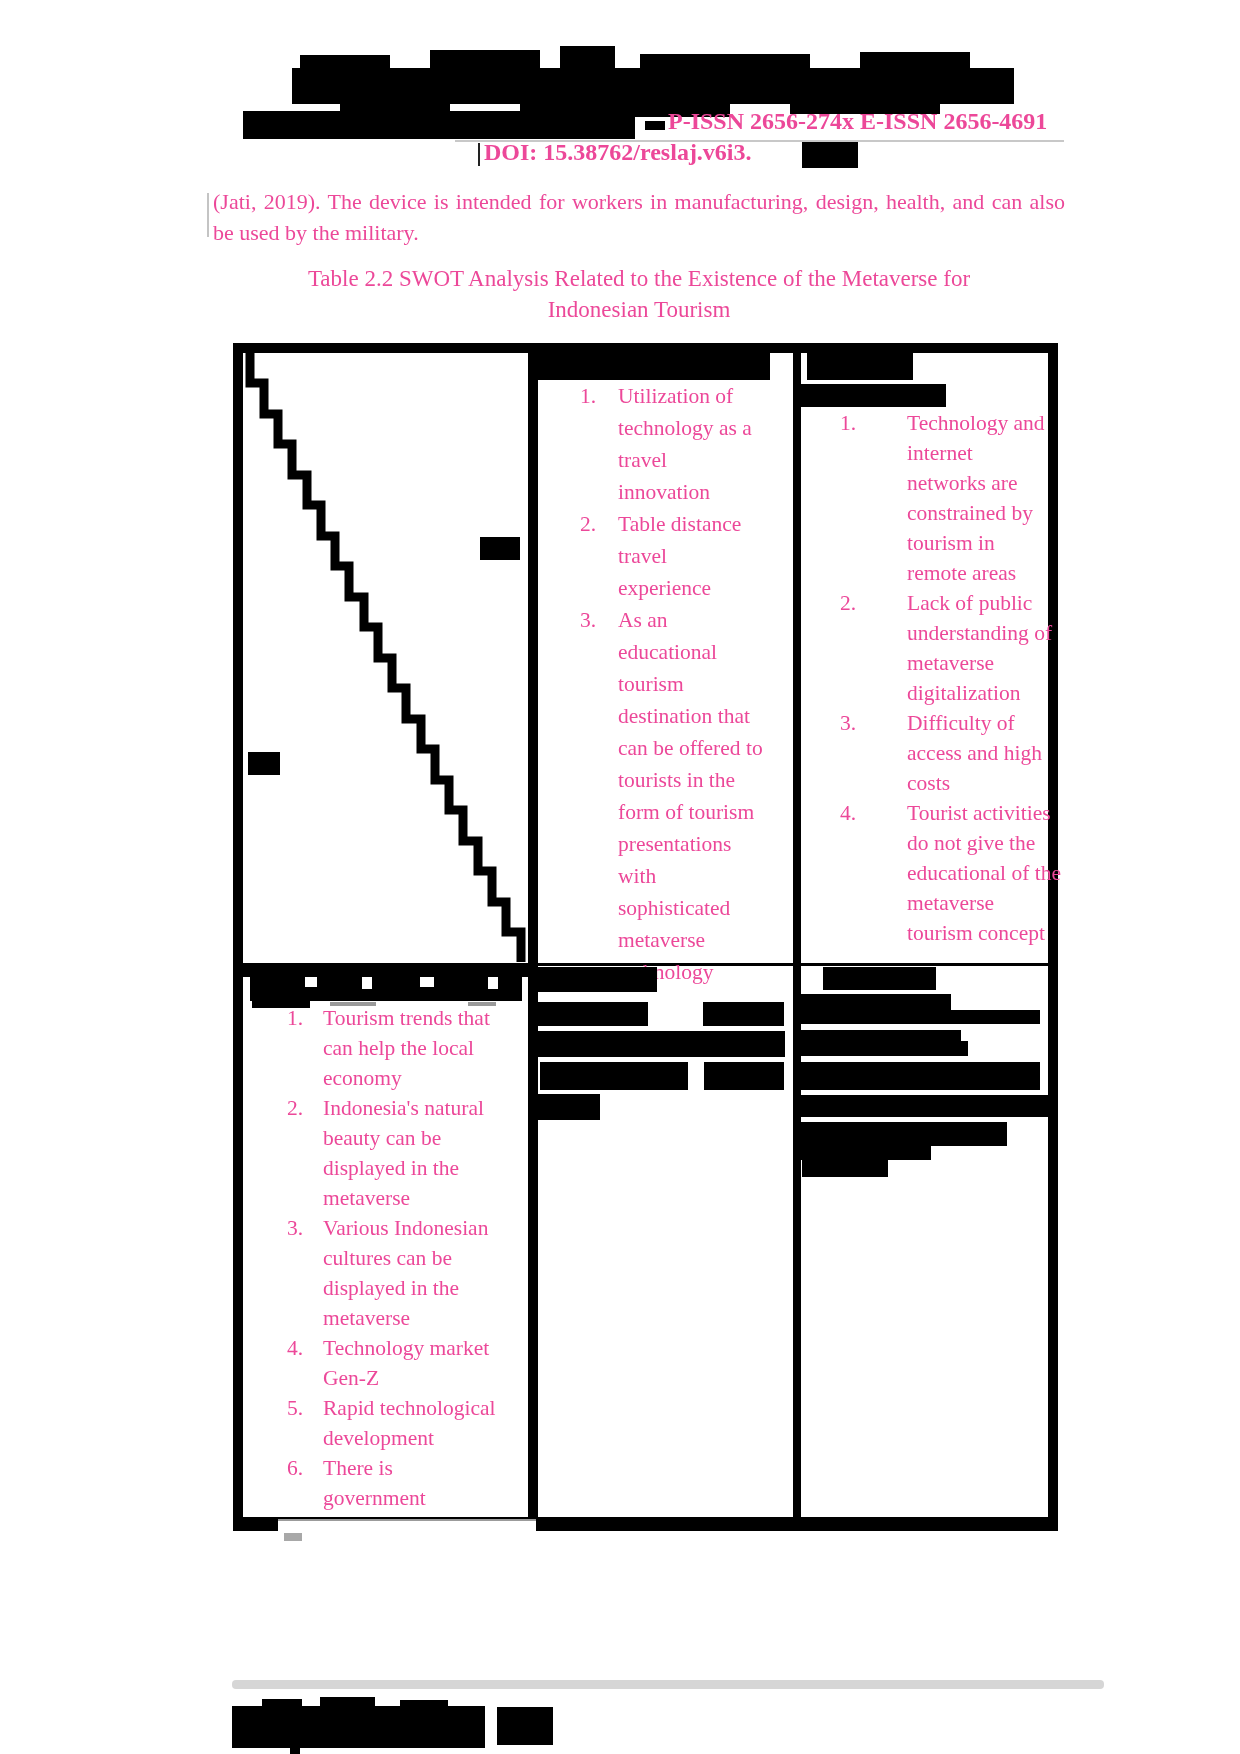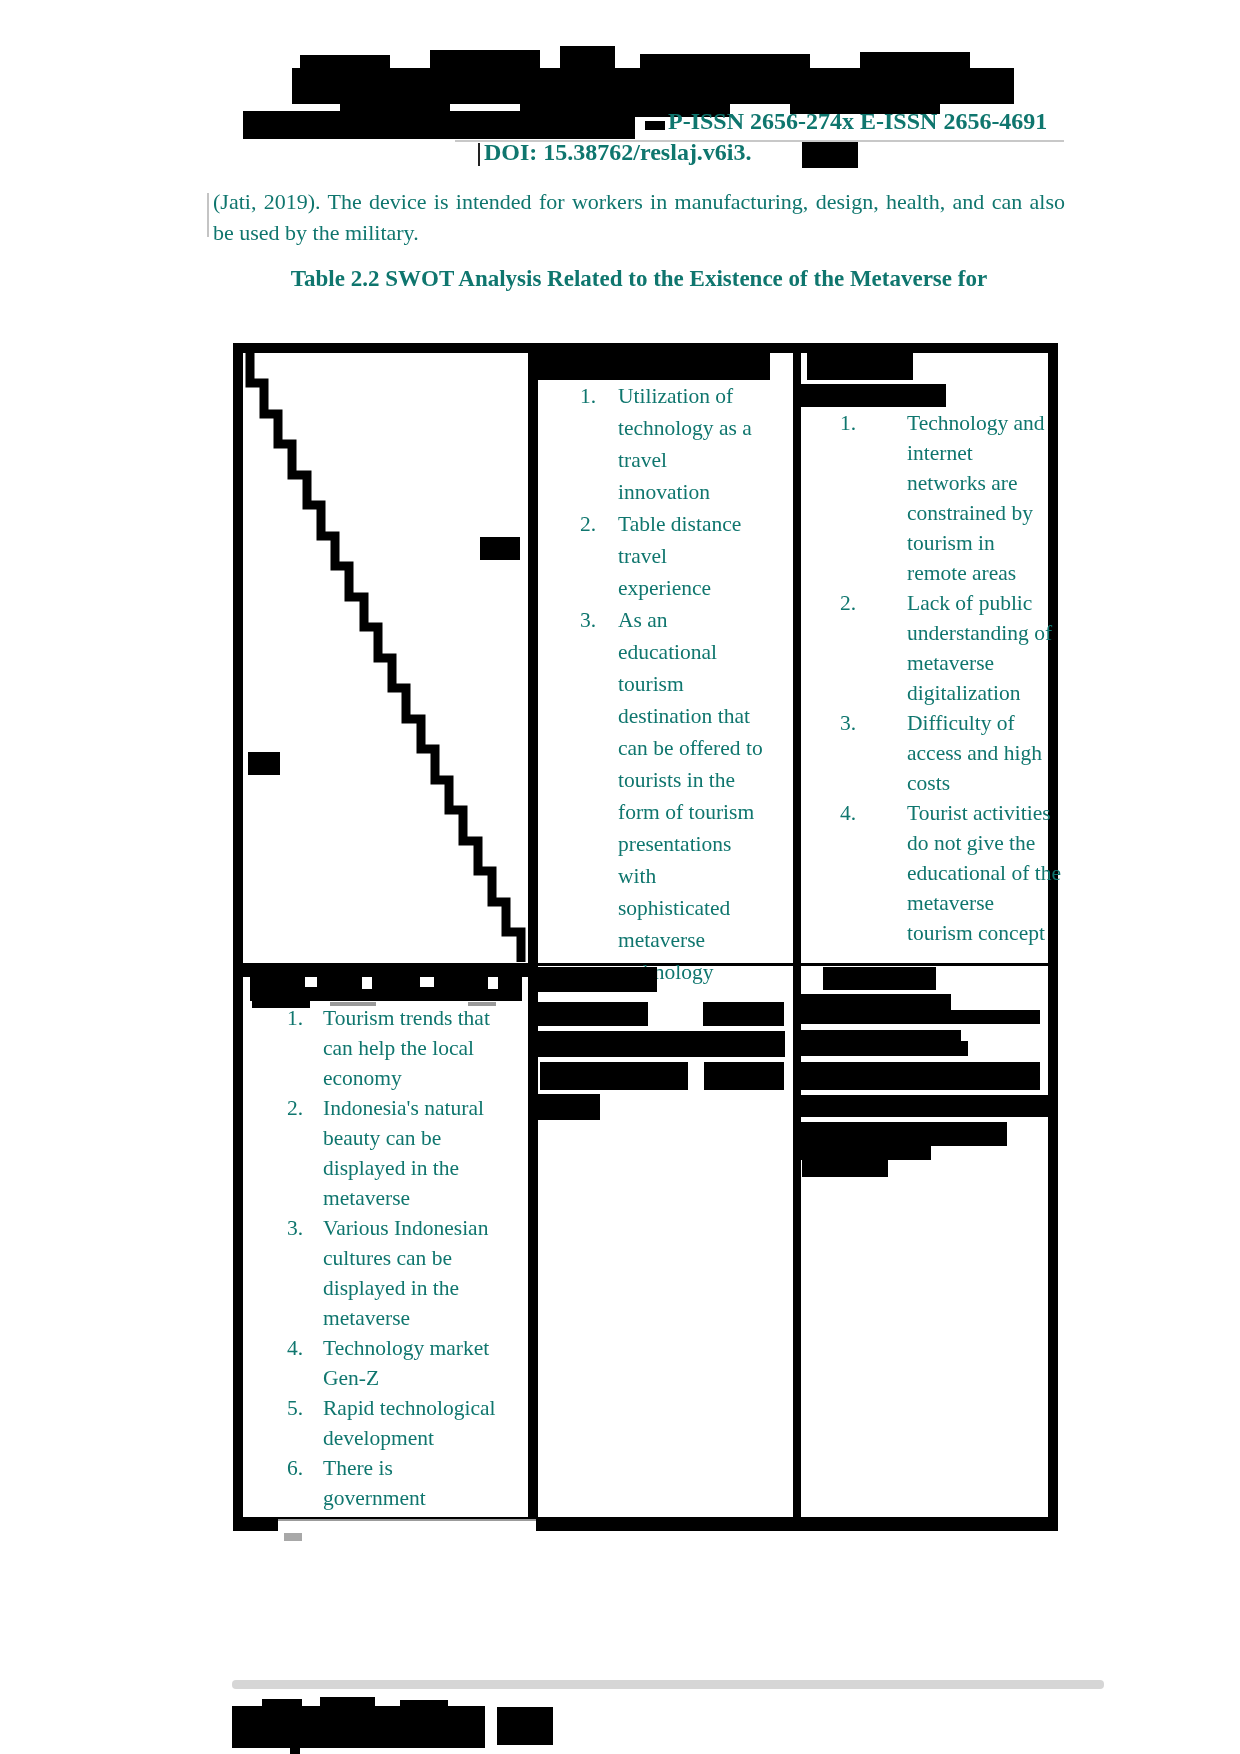--- a/index.html
+++ b/index.html
@@ -1,26 +1,26 @@
 <!DOCTYPE html>
 <html><head>
 <meta charset="utf-8">
 <style>
   html,body{margin:0;padding:0;background:#ffffff;}
   .page{
     position:relative;width:1240px;height:1754px;background:#ffffff;overflow:hidden;
-    font-family:"Liberation Serif","DejaVu Serif",serif;color:#0f766e;
+    font-family:"Liberation Serif","DejaVu Serif",serif;color:#ec4899;
   }
   .abs{position:absolute;}
   .redact{position:absolute;background:#000000;}
   .grayline{position:absolute;background:#c8c8c8;}
   .issn-text{position:absolute;left:668px;top:108px;font-size:24px;font-weight:bold;white-space:nowrap;}
   .doi-text{position:absolute;left:484px;top:139px;font-size:24px;font-weight:bold;white-space:nowrap;}
   .paragraph{position:absolute;left:213px;top:186px;width:852px;font-size:22px;line-height:31px;text-align:justify;}
-  .caption{position:absolute;left:213px;width:852px;text-align:center;font-size:23px;font-weight:bold;}
+  .caption{position:absolute;left:213px;width:852px;text-align:center;font-size:23px;font-weight:normal;}
   .tborder{position:absolute;background:#000000;}
   .cell-list{position:absolute;list-style:none;margin:0;padding:0;counter-reset:n;font-size:21.5px;}
   .cell-list li{display:grid;counter-increment:n;}
   .cell-list li .num::before{content:counter(n) ".";}
   .cell-list li .txt{white-space:pre-line;}
   .ol-strengths{left:580px;top:380px;width:213px;line-height:32px;}
   .ol-strengths li{grid-template-columns:38px 175px;}
   .ol-weaknesses{left:840px;top:408px;width:206px;line-height:30px;}
   .ol-weaknesses li{grid-template-columns:38px 168px;gap:29px;}
   .ol-opportunities{left:287px;top:1003px;width:240px;line-height:30px;height:512px;overflow:hidden;}
@@ -52,20 +52,21 @@
   <div class="grayline" style="left:455px;top:140px;width:609px;height:2px;"></div>
 
   <div class="abs" style="left:478px;top:143px;width:2px;height:23px;background:#222;"></div>
   <div class="doi-text">DOI: 15.38762/reslaj.v6i3.</div>
   <div class="redact" style="left:802px;top:142px;width:56px;height:26px;"></div>
 
   <div class="abs" style="left:207px;top:193px;width:2px;height:44px;background:#c4c4c4;"></div>
   <div class="paragraph">(Jati, 2019). The device is intended for workers in manufacturing, design, health, and can also be used by the military.</div>
 
   <div class="caption" style="top:266px;">Table 2.2 SWOT Analysis Related to the Existence of the Metaverse for</div>
+  <div class="caption" style="top:297px;">Indonesian Tourism</div>
 
   <div>
     <div class="tborder" style="left:233px;top:343px;width:825px;height:10px;"></div>
     <div class="tborder" style="left:233px;top:343px;width:10px;height:1188px;"></div>
     <div class="tborder" style="left:1048px;top:343px;width:10px;height:1188px;"></div>
     <div class="tborder" style="left:233px;top:1517px;width:825px;height:14px;"></div>
     <div class="tborder" style="left:528px;top:343px;width:10px;height:1188px;"></div>
     <div class="tborder" style="left:793px;top:343px;width:8px;height:1188px;"></div>
     <div class="tborder" style="left:243px;top:963px;width:805px;height:3px;"></div>
   </div>

